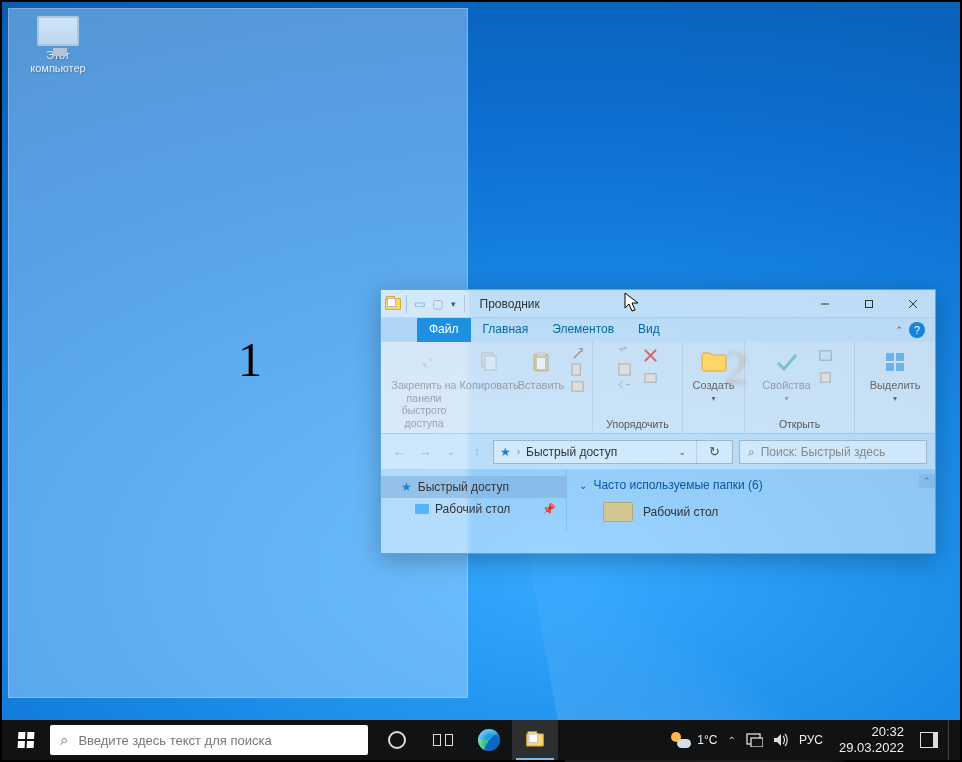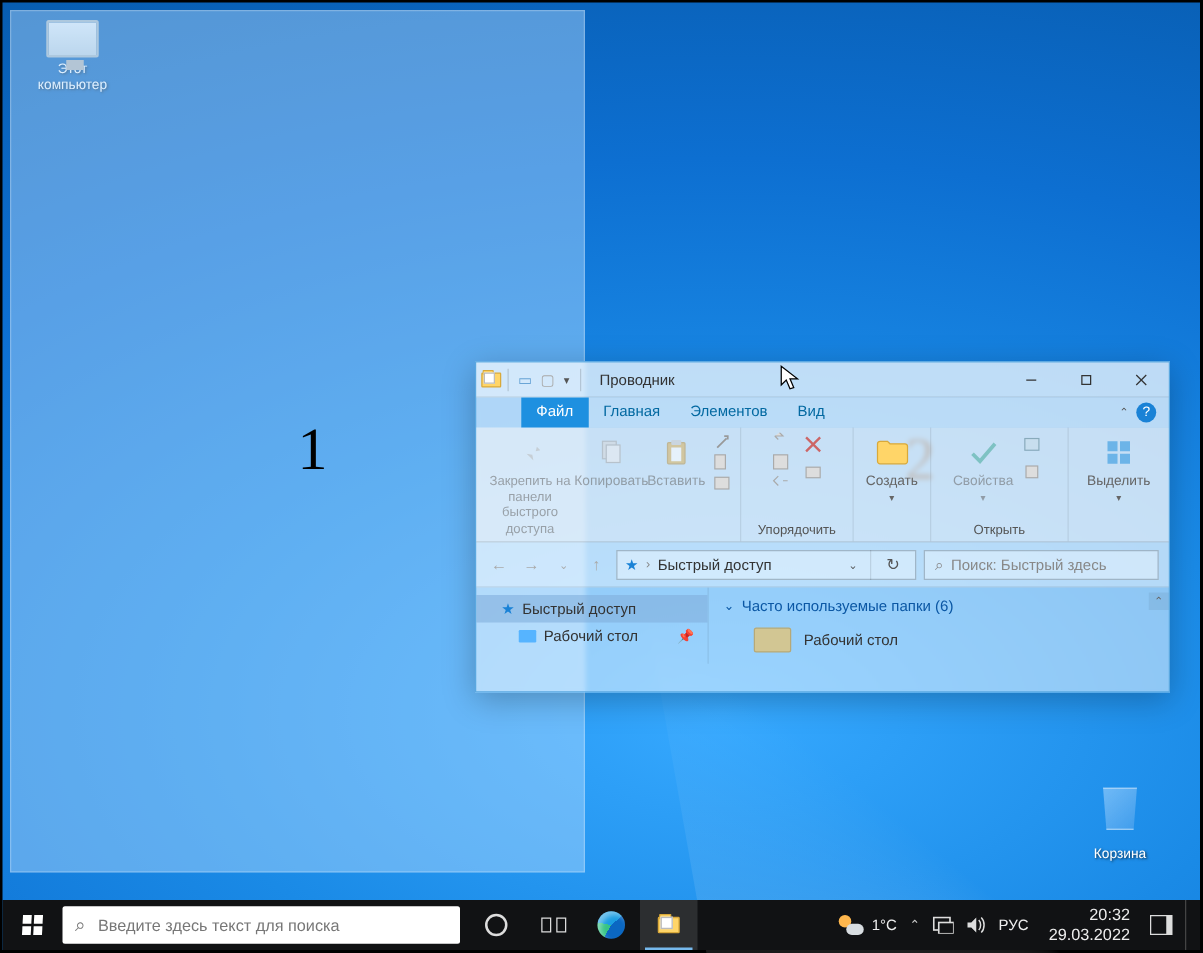--- a/index.html
+++ b/index.html
@@ -165,26 +165,20 @@
 <div class="view">
   <div class="wallpaper">
     <div class="light-rays"></div>
   </div>
 
   <div class="desktop-icon pc-icon" style="left:18px; top:14px">
     <div class="ic"></div>
     <div>Этот компьютер</div>
   </div>
 
-  <div class="desktop-icon bin-icon" style="right:26px; bottom:70px">
-    <div class="ic">
-        <div class="bin-body"></div>
-      </div>
-    <div>Корзина</div>
-  </div>
 
   <div class="snap-overlay"></div>
 
   <div class="anno" style="left:236px; top:330px">1</div>
   <div class="anno" style="left:722px; top:338px">2</div>
 
   <div class="explorer">
 
     <div class="titlebar">
       <div class="qat">

